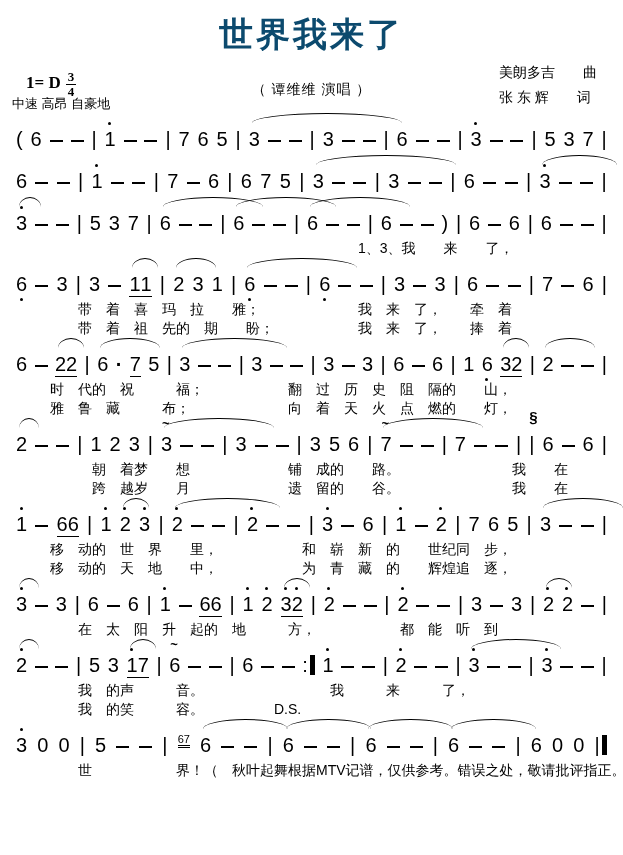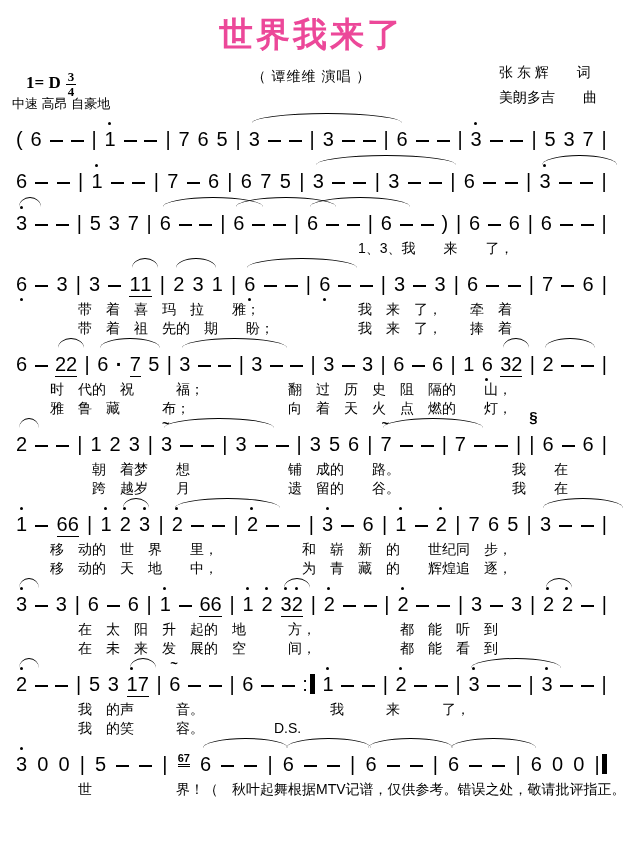--- a/index.html
+++ b/index.html
@@ -1,60 +1,60 @@
 <!DOCTYPE html>
 <html><head>
 <meta charset="utf-8">
 <style>
   html,body{margin:0;padding:0;background:#fff;}
   .page{position:relative;width:623px;height:855px;background:#ffffff;overflow:hidden;
         font-family:"Liberation Sans",sans-serif;color:#000;}
   
   .header{position:relative;height:112px;}
   .title{text-align:center;font-size:34px;font-weight:bold;letter-spacing:3px;padding-top:12px;}
-  .subtitle{text-align:center;font-size:14px;margin-top:10px;letter-spacing:1px;}
+  .subtitle{text-align:center;font-size:14px;margin-top:23px;letter-spacing:1px;}
   .keyinfo{position:absolute;left:26px;top:70px;font-size:17px;font-weight:bold;font-family:Liberation Serif, serif;}
   .frac{display:inline-block;vertical-align:middle;text-align:center;font-size:13px;line-height:1.05;margin-left:5px;font-weight:bold;}
   .frac .num{display:block;border-bottom:1.5px solid #000;padding:0 2px;}
   .tempo{position:absolute;left:12px;top:95px;font-size:13px;}
   .credits{position:absolute;right:26px;top:60px;font-size:14px;line-height:1.75;text-align:left;}
   
   .score{padding:0 8px;}
   .line{margin:0;}
   .note-row{display:flex;justify-content:space-between;align-items:baseline;
             padding:0 8px;font-size:20px;height:26px;margin-top:16px;}
   .tok{position:relative;display:inline-block;white-space:nowrap;}
   .ch{position:relative;display:inline-block;}
   .da::before{content:"";position:absolute;top:-6px;left:50%;width:3px;height:3px;margin-left:-2px;border-radius:50%;background:#000;}
   .db::after{content:"";position:absolute;bottom:-5px;left:50%;width:3px;height:3px;margin-left:-2px;border-radius:50%;background:#000;}
   .ul{border-bottom:1.6px solid #000;padding-bottom:1px;}
   .gracebody{font-size:11px;position:relative;top:-9px;display:inline-block;
-             border-bottom:3px double #000;font-weight:bold;}
+             border-bottom:3px double #000;font-weight:normal;}
   .dash{display:inline-block;width:13px;height:2px;background:#000;align-self:center;}
   .bar{font-size:20px;}
   .thick{display:inline-block;width:5px;height:20px;background:#000;vertical-align:-3px;margin-left:2px;}
   .arc{position:absolute;left:3px;top:-15px;height:9px;display:inline-block;
        border-top:1.6px solid #000;border-radius:50% 50% 0 0 / 100% 100% 0 0;pointer-events:none;}
   .tilde{position:absolute;top:-17px;left:1px;font-size:13px;font-weight:bold;}
   .segno{position:absolute;top:-25px;left:0;font-size:15px;font-weight:bold;}
   .mdot{font-weight:bold;}
   .lyrics{font-size:14px;line-height:17px;white-space:pre;padding-left:14px;margin-top:2px;}
 </style>
 </head>
 <body>
 
 <div class="page">
   <div class="header">
-    <div class="title" style="color: #ec4899;">世界我来了</div>
+    <div class="title" style="color: #0c4a6e;">世界我来了</div>
     <div class="subtitle">（ 谭维维 演唱 ）</div>
     <div class="keyinfo"><span>1= D</span><span class="frac"><span class="num">3</span><span class="den">4</span></span></div>
     <div class="tempo">中速 高昂 自豪地</div>
     <div class="credits">
+      <div>美朗多吉　　曲</div>
       <div>张 东 辉　　词</div>
-      <div>美朗多吉　　曲</div>
     </div>
   </div>
   <div class="score">
       <div class="line">
         <div class="note-row">
           <span class="tok">(</span>
           <span class="tok"><span><span class="ch">6</span></span></span>
           <span class="tok dash"></span>
           <span class="tok dash"></span>
           <span class="tok bar">|</span>
@@ -345,21 +345,20 @@
           <span class="tok"><span><span class="ch">3</span></span></span>
           <span class="tok dash"></span>
           <span class="tok"><span><span class="ch">3</span></span></span>
           <span class="tok bar">|</span>
           <span class="tok"><span><span class="ch da">2</span></span><span class="arc" style="width: 26px;"></span></span>
           <span class="tok"><span><span class="ch da">2</span></span></span>
           <span class="tok dash"></span>
           <span class="tok bar">|</span>
         </div>
         <div class="lyrics">　　　　在　太　阳　升　起的　地　　　方，　　　　　　都　能　听　到</div>
-        <div class="lyrics">　　　　在　未　来　发　展的　空　　　间，　　　　　　都　能　看　到</div>
       </div>
       <div class="line">
         <div class="note-row">
           <span class="tok"><span><span class="ch da">2</span></span><span class="arc" style="width: 20px;"></span></span>
           <span class="tok dash"></span>
           <span class="tok dash"></span>
           <span class="tok bar">|</span>
           <span class="tok"><span><span class="ch">5</span></span></span>
           <span class="tok"><span><span class="ch">3</span></span></span>
           <span class="tok"><span class="ul"><span class="ch da">1</span><span class="ch">7</span></span><span class="arc" style="width: 26px;"></span></span>

